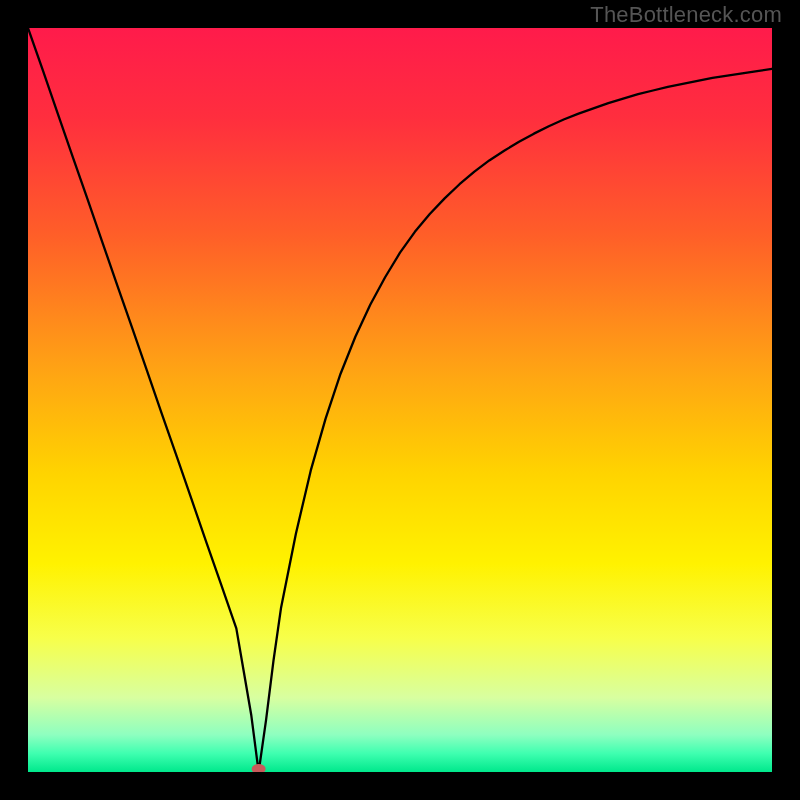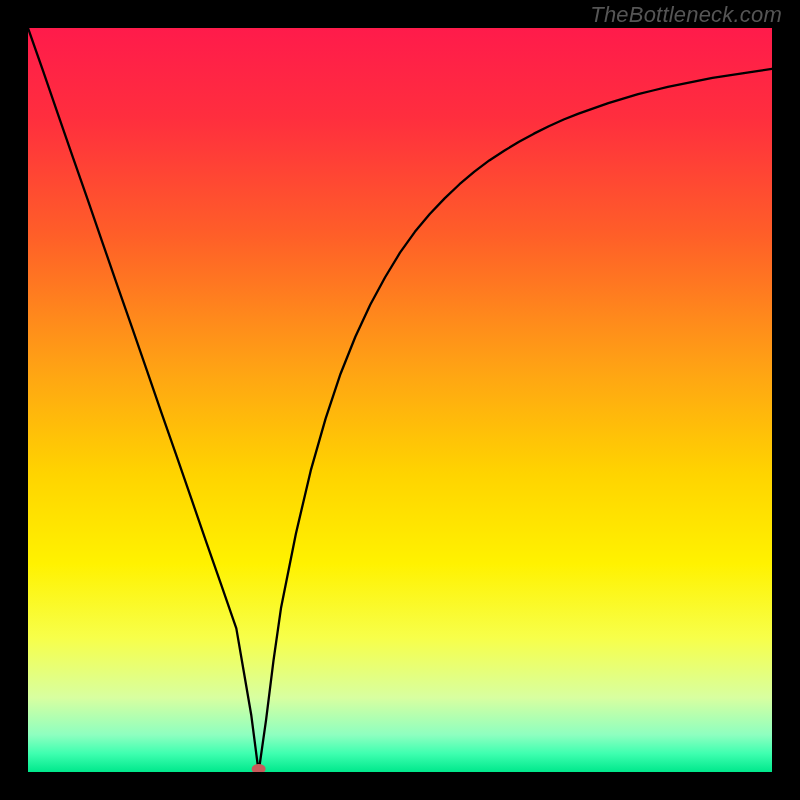--- a/index.html
+++ b/index.html
@@ -9,21 +9,20 @@
     height: 800px;
     background: #000000;
     overflow: hidden;
     font-family: Arial, Helvetica, sans-serif;
   }
   .outer {
     position: relative;
     width: 800px;
     height: 568px;
     background: #000000;
-    font-style: italic;
   }
   .watermark {
     position: absolute;
     top: 2px;
     right: 18px;
     color: #555555;
     font-size: 22px;
     font-weight: 500;
     letter-spacing: 0.2px;
     z-index: 50;

